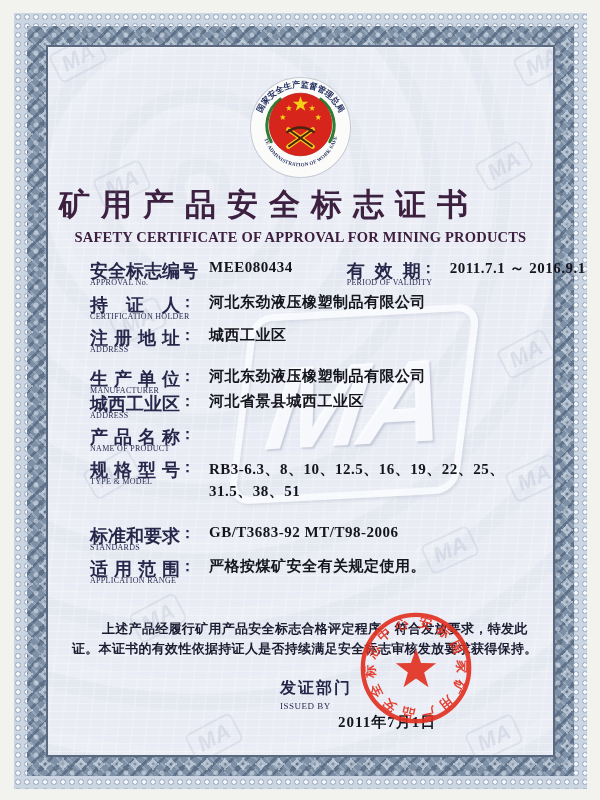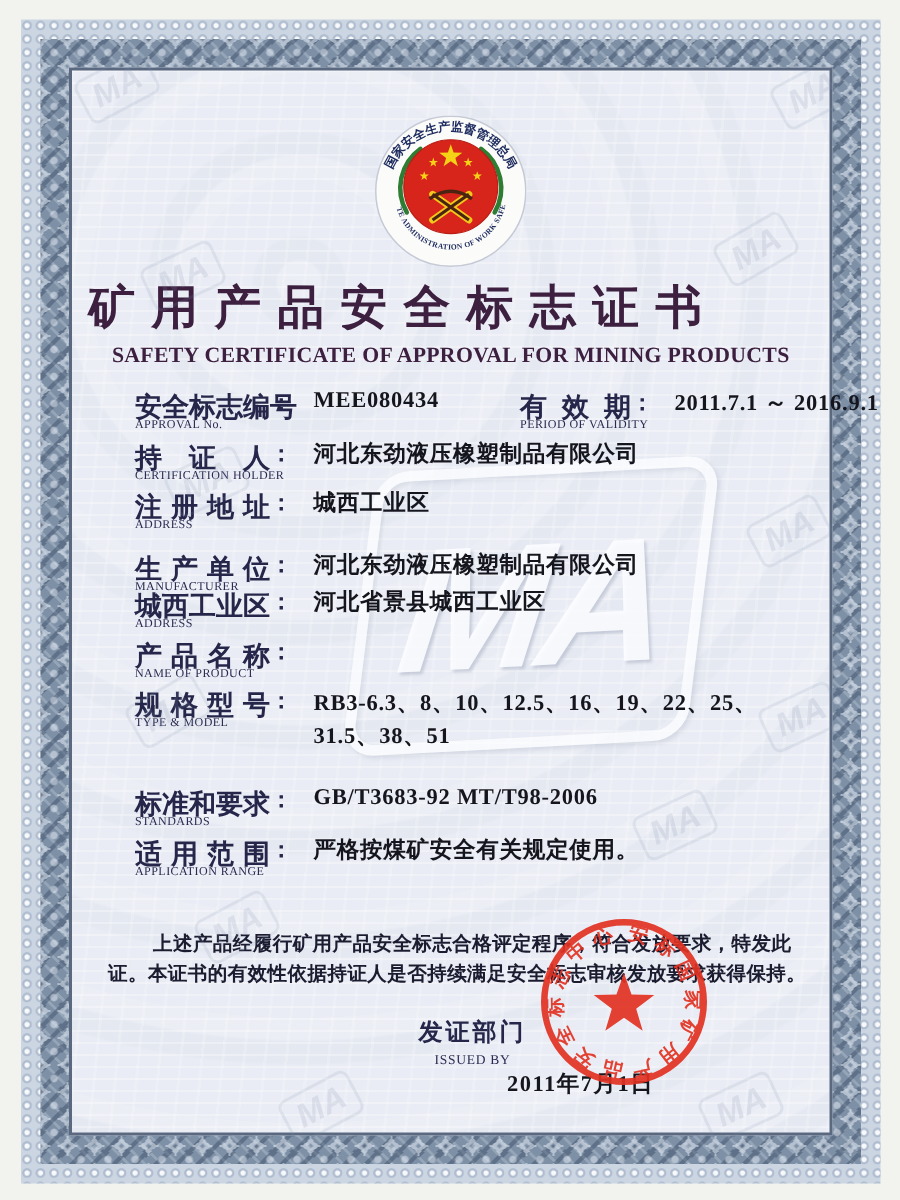--- a/index.html
+++ b/index.html
@@ -52,21 +52,21 @@
   .colon{font-size:15px;font-weight:bold;color:#26264a;vertical-align:top;}
   .sub{position:absolute;left:0;top:19px;font-size:8px;color:#2a2a50;letter-spacing:.3px;white-space:nowrap;}
   .val{display:inline-block;margin-left:10px;font-size:15px;color:#15151d;vertical-align:top;
         white-space:normal;font-weight:bold;letter-spacing:.5px;}
   .val.wrap{width:338px;line-height:22px;}
   
   .statement{position:absolute;left:24px;top:572px;width:466px;z-index:2;
         font-size:13px;font-weight:bold;color:#1c1c30;line-height:20px;letter-spacing:.3px;}
   .statement .l1{padding-left:30px;}
   
-  .issuer{position:absolute;left:222px;top:631px;width:90px;text-align:center;z-index:2;}
+  .issuer{position:absolute;left:232px;top:631px;width:90px;text-align:left;z-index:2;}
   .issuer .cn{font-size:16px;font-weight:bold;color:#26264a;letter-spacing:2px;}
   .issuer .en{font-size:9px;color:#2a2a50;margin-top:2px;letter-spacing:.5px;}
   .issue-date{position:absolute;left:290px;top:666px;z-index:2;
         font-size:15px;font-weight:bold;color:#15151d;letter-spacing:1px;}
   
   .seal{position:absolute;left:310px;top:563px;width:116px;height:116px;z-index:4;opacity:.92;}
 </style>
 </head>
 <body>
 

